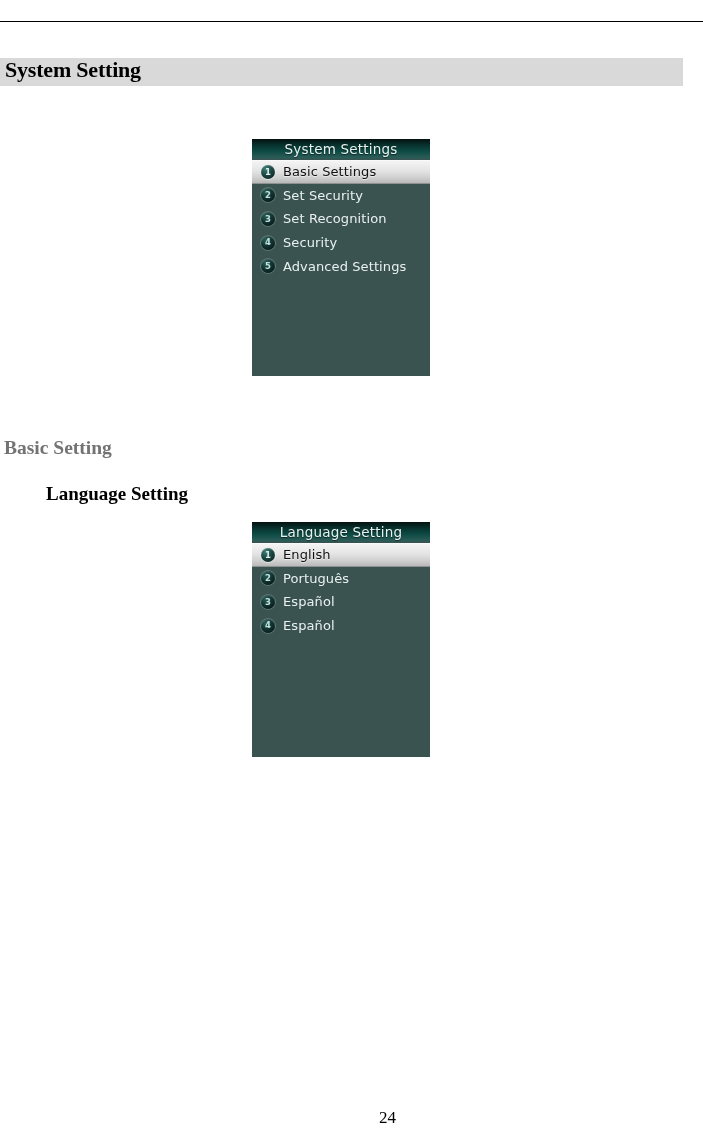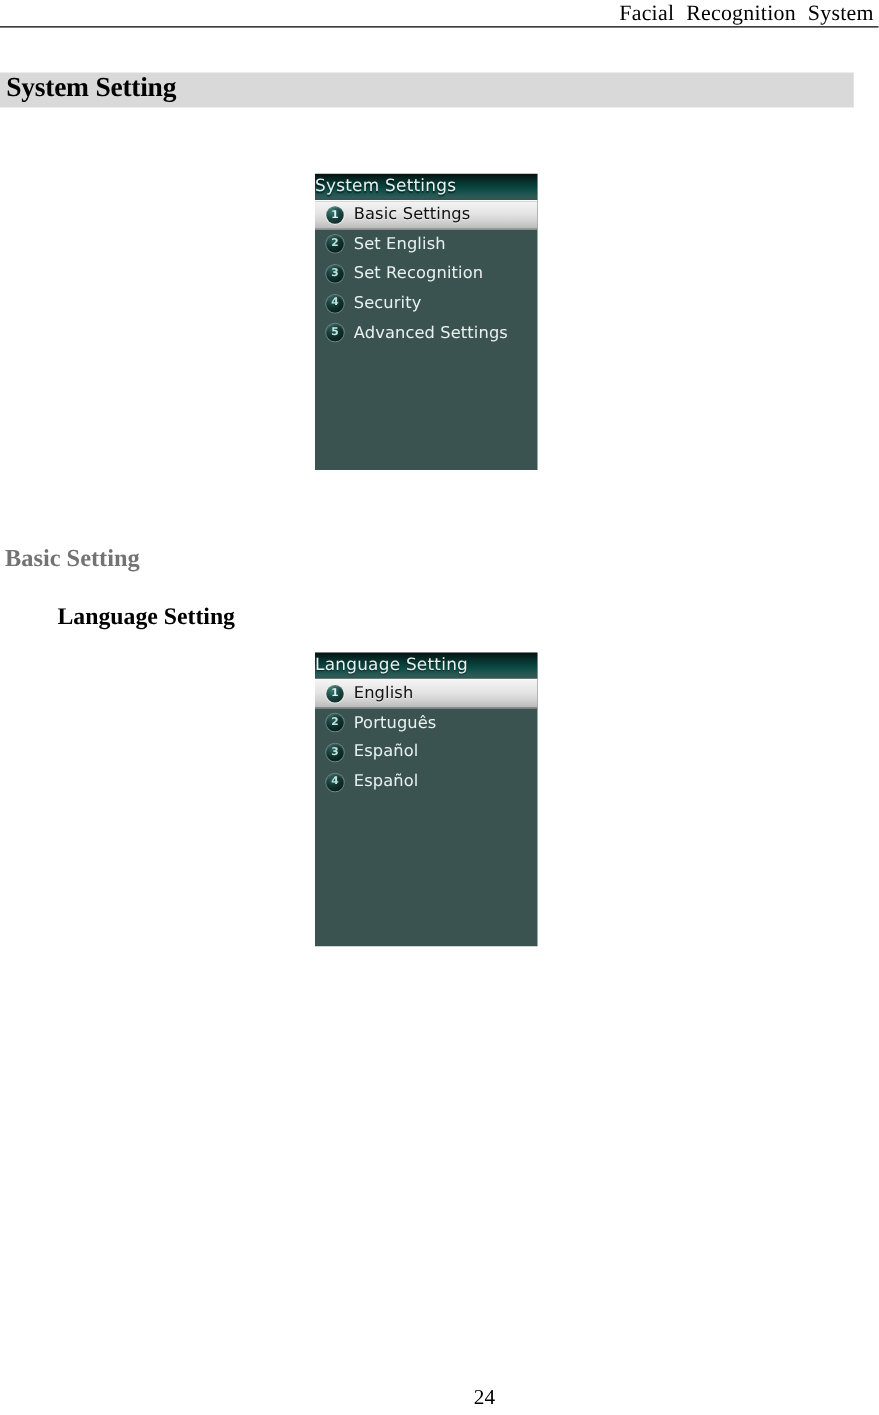--- a/index.html
+++ b/index.html
@@ -108,20 +108,21 @@
     position: relative;
     height: 21px;
     background: linear-gradient(to bottom,
         #04110f 0%,
         #07302c 28%,
         #0d4a44 58%,
         #2b5b57 88%,
         #3a5250 100%);
     display: flex;
     align-items: center;
+    justify-content: center;
   }
   .panel-title-text {
     color: #e8f2f0;
     font-size: 13.5px;
     font-family: "DejaVu Sans", sans-serif;
     letter-spacing: 0.2px;
     text-shadow: 0 1px 1px rgba(0,0,0,0.55);
     line-height: 1;
   }
 
@@ -199,21 +200,20 @@
     font-size: 17px;
     font-family: "Liberation Serif", serif;
     color: #000;
     padding-left: 36px;
   }
 </style>
 </head>
 <body>
 
 <div class="page-header">
-  <div class="header-title">Facial  Recognition  System</div>
   <div class="header-rule"></div>
 </div>
 
 <div class="heading-band"></div>
 <div class="heading-band-text">System Setting</div>
 
 <div class="device-panel" id="panel-system-settings">
   <div class="panel-titlebar">
     <span class="panel-title-text">System Settings</span>
   </div>
@@ -221,21 +221,21 @@
     <div class="panel-row selected">
       <span class="row-badge">
         <span class="row-badge-num">1</span>
       </span>
       <span class="row-label">Basic Settings</span>
     </div>
     <div class="panel-row">
       <span class="row-badge">
         <span class="row-badge-num">2</span>
       </span>
-      <span class="row-label">Set English</span>
+      <span class="row-label">Set Security</span>
     </div>
     <div class="panel-row">
       <span class="row-badge">
         <span class="row-badge-num">3</span>
       </span>
       <span class="row-label">Set Recognition</span>
     </div>
     <div class="panel-row">
       <span class="row-badge">
         <span class="row-badge-num">4</span>

